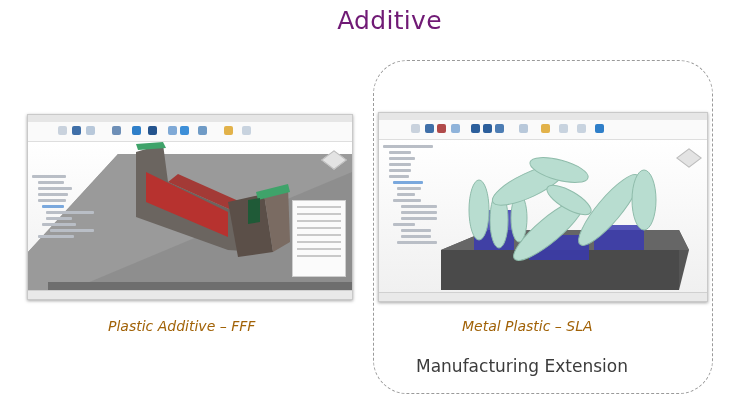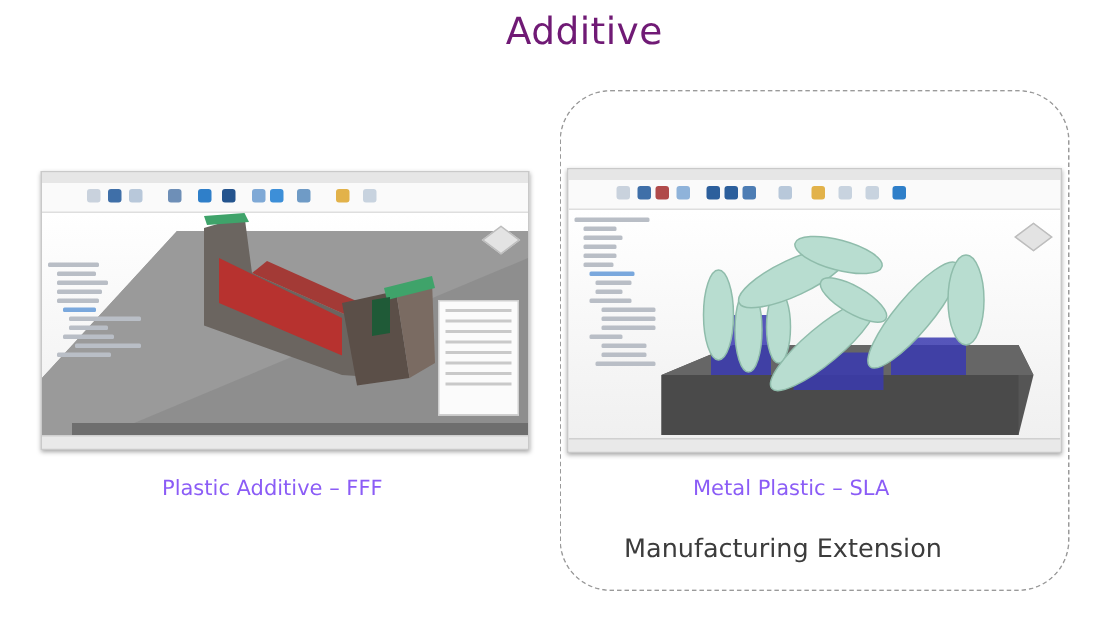--- a/index.html
+++ b/index.html
@@ -15,21 +15,21 @@
   .shot-sla { left:378px; top:112px; width:328px; height:188px; }
   .titlebar { position:absolute; left:0; top:0; right:0; height:7px; background:#e6e6e6; border-bottom:1px solid #d4d4d4; }
   .toolbar { position:absolute; left:0; top:7px; right:0; height:19px; background:#fafafa; border-bottom:1px solid #dedede; }
   .tb-icon { position:absolute; top:4px; width:9px; height:9px; border-radius:2px; }
   .viewport { position:absolute; left:0; top:27px; right:0; bottom:8px;
               background:linear-gradient(180deg,#ffffff 0%,#f0f0f0 100%); }
   .statusbar { position:absolute; left:0; bottom:0; right:0; height:8px; background:#e9e9e9; border-top:1px solid #d0d0d0; }
   .browser-tree { position:absolute; left:4px; top:30px; width:62px; }
   .tree-line { height:3px; margin:3px 0; background:#b9bec6; border-radius:1px; }
   .tree-line.sel { background:#7aa8dd; }
-  .caption { position:absolute; font-size:14px; color:#8b5cf6; white-space:nowrap; }
+  .caption { position:absolute; font-size:14px; color:#a16207; white-space:nowrap;font-style:italic; }
   .cap-fff { left:108px; top:318px; }
   .cap-sla { left:462px; top:318px; }
   .cap-ext { position:absolute; left:416px; top:356px; font-size:17px; color:#3c3c3c; white-space:nowrap; }
   .viewcube { position:absolute; width:14px; height:14px; background:#e3e3e3; border:1px solid #bdbdbd; transform:rotate(45deg) skew(-8deg,-8deg); }
   .panel { position:absolute; right:6px; top:58px; width:52px; height:75px; background:#fbfbfb; border:1px solid #cfcfcf; }
   .panel .row { height:2px; background:#c9c9c9; margin:5px 4px; }
 </style>
 </head>
 <body>
 

